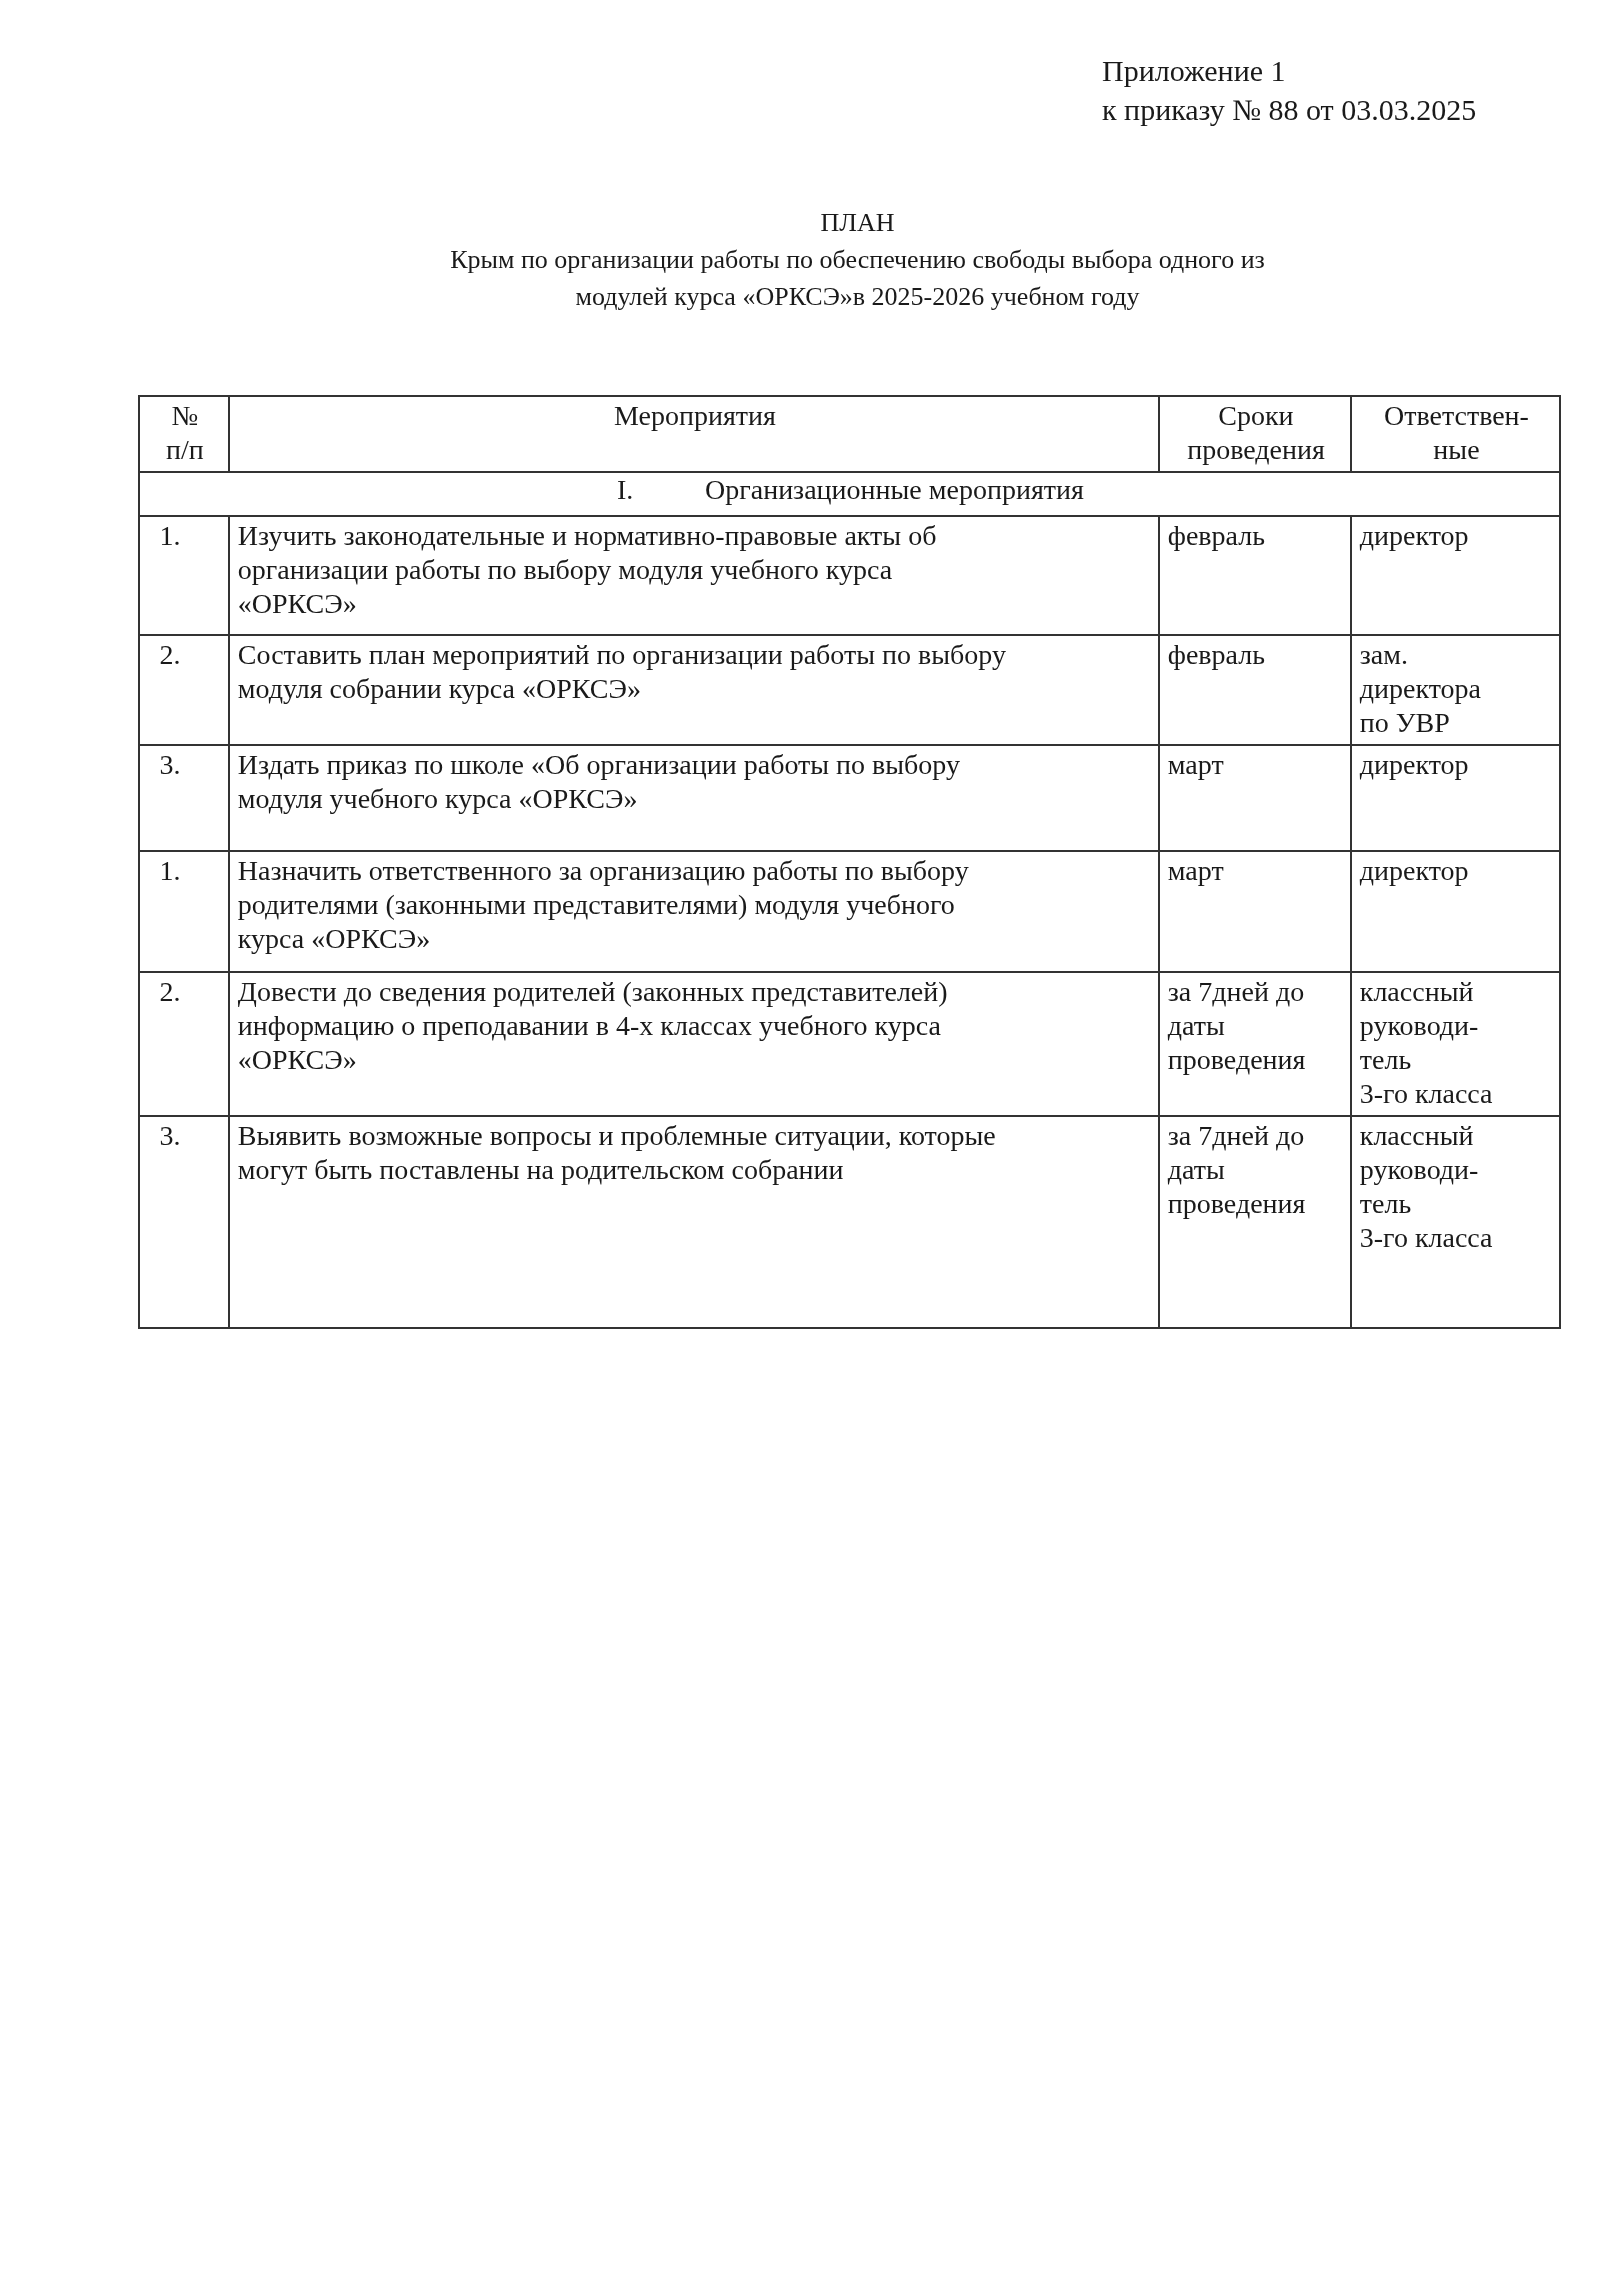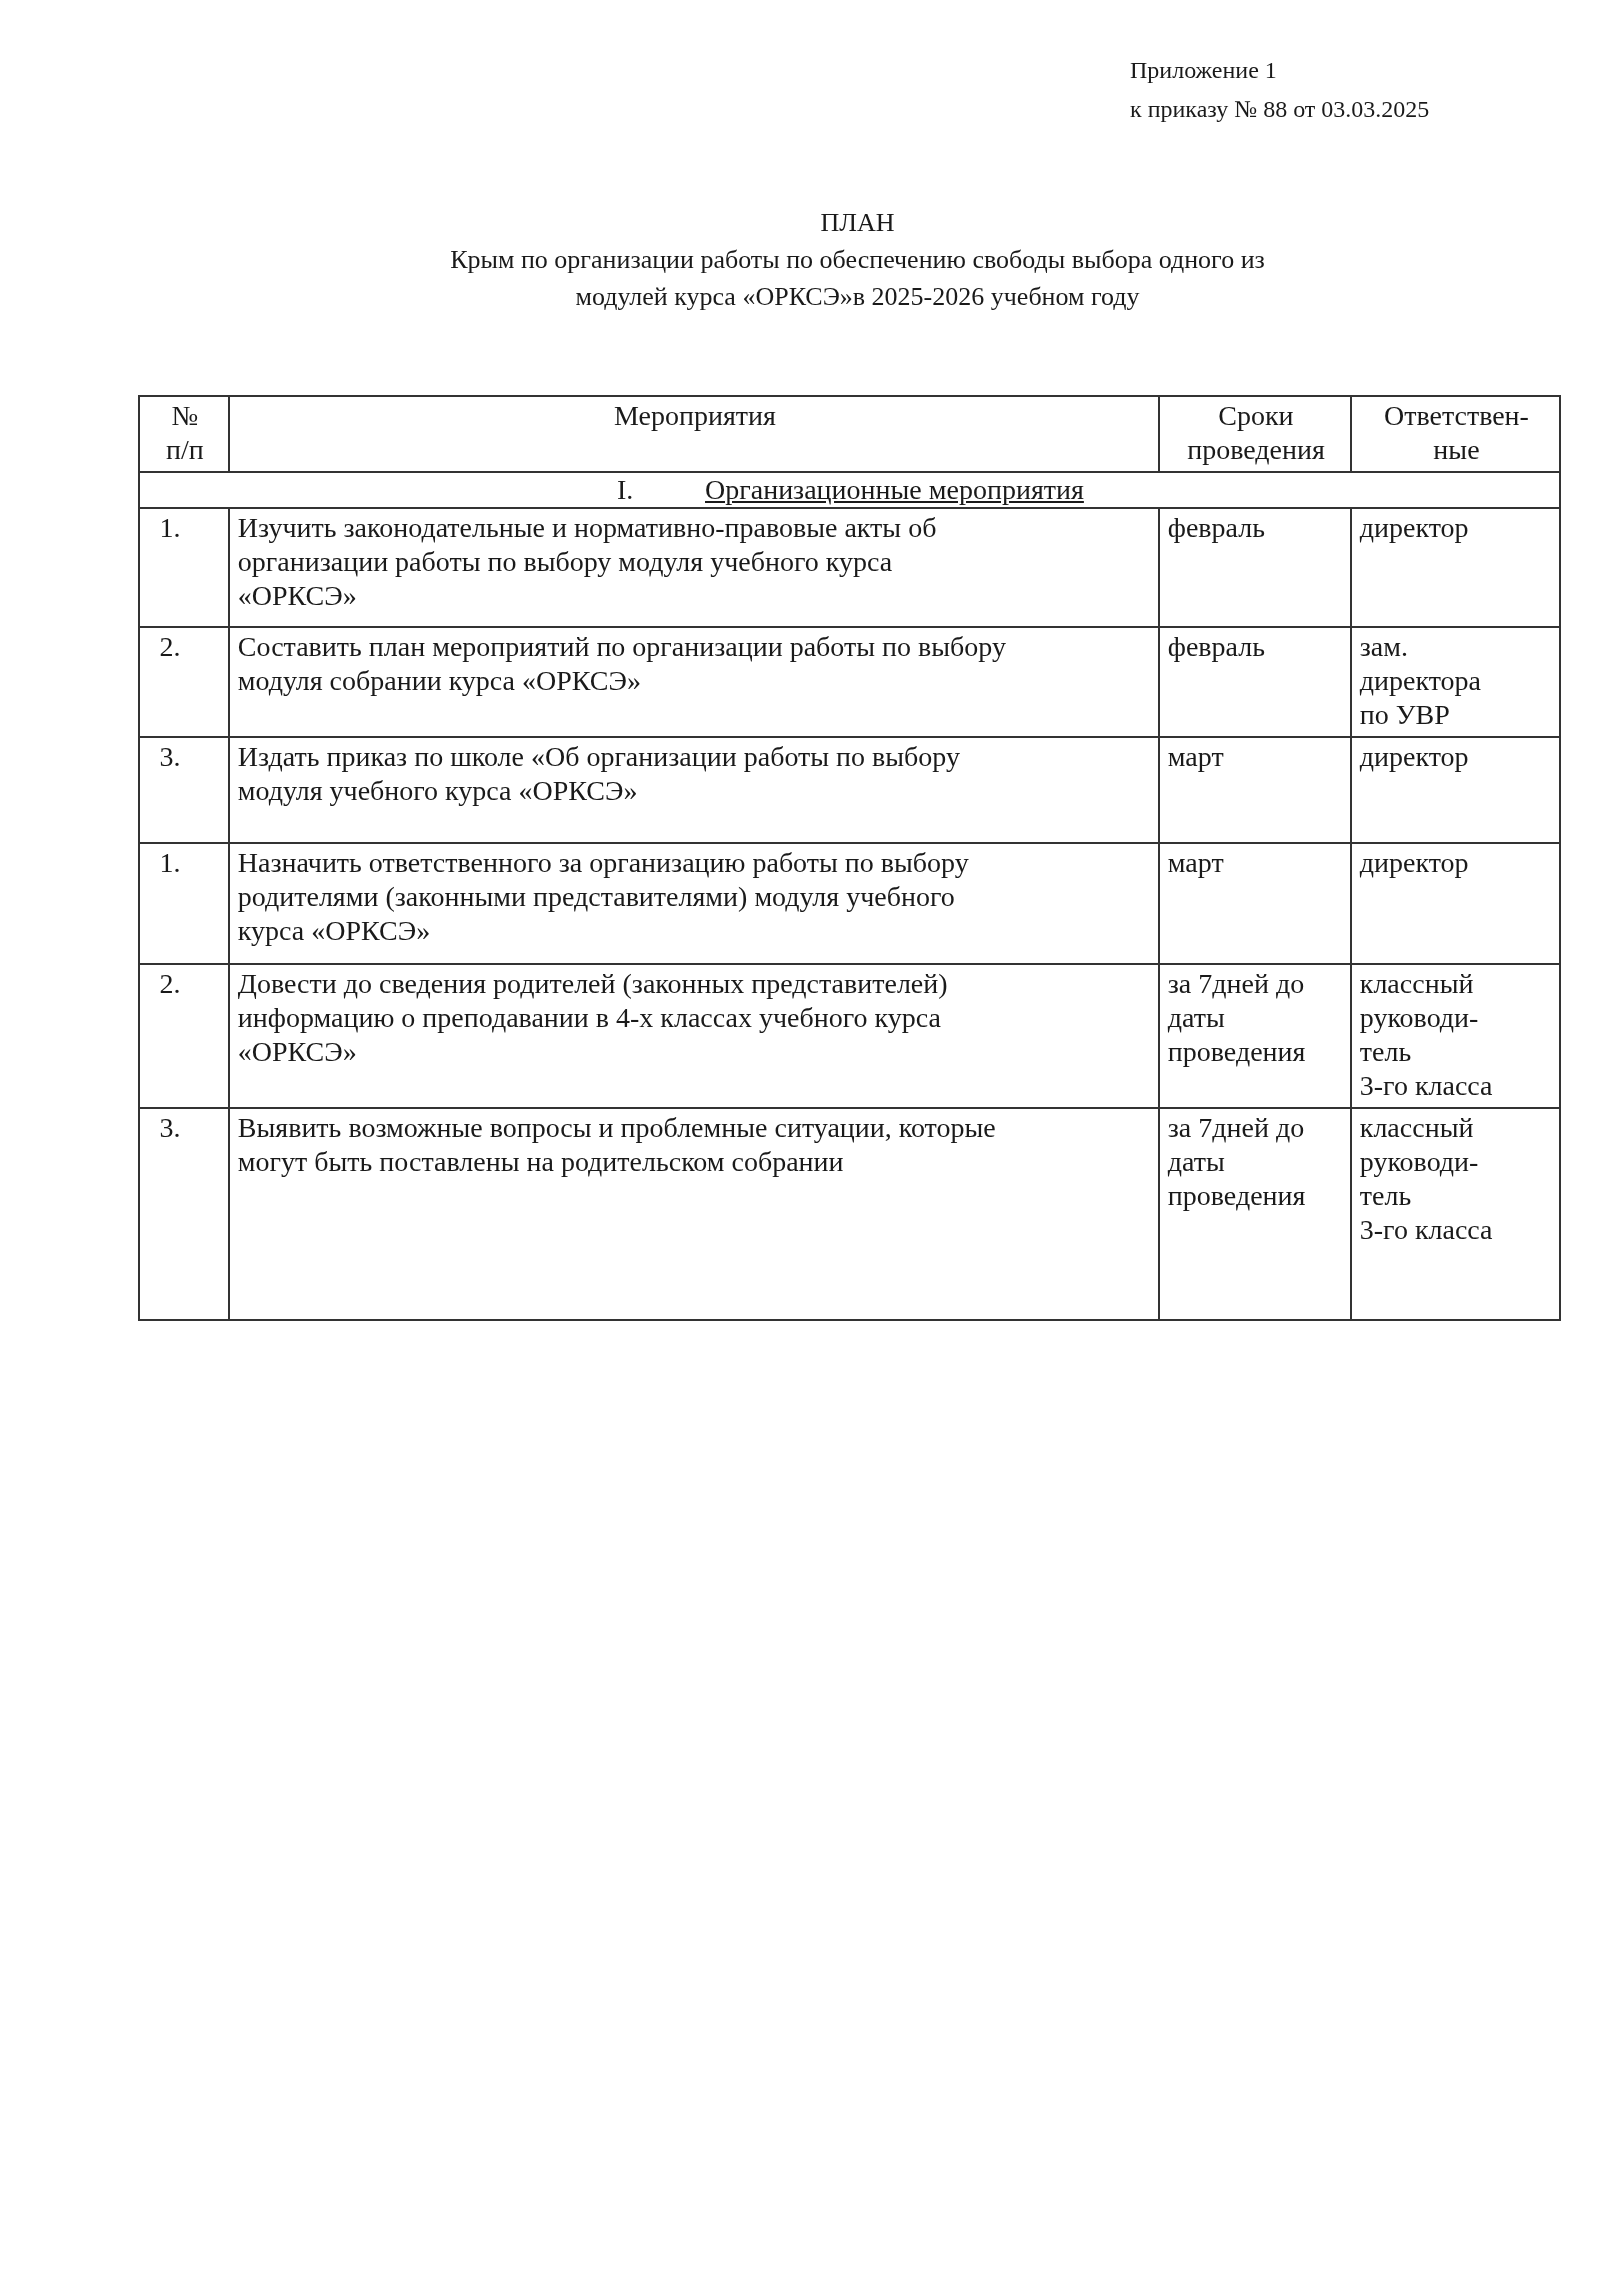--- a/index.html
+++ b/index.html
@@ -3,21 +3,21 @@
 <meta charset="utf-8">
 <style>
   html, body { margin: 0; padding: 0; background: #ffffff; }
   body {
     width: 1620px; height: 2290px; position: relative; overflow: hidden;
     font-family: "Liberation Serif", "DejaVu Serif", serif;
     color: #1a1a1a;
   }
   .appendix {
     position: absolute; left: 1102px; top: 51px;
-    font-size: 24px; line-height: 39px; margin-left: 28px;
+    font-size: 30px; line-height: 39px;
   }
   .title-block {
     position: absolute; left: 196px; top: 204px; width: 1323px;
     text-align: center; font-size: 26px; line-height: 37px;
   }
   table.plan {
     position: absolute; left: 138px; top: 395px;
     width: 1421px; border-collapse: collapse; table-layout: fixed;
     font-size: 28px; line-height: 34px;
   }
@@ -66,21 +66,21 @@
     <th class="multiline">№
 п/п</th>
     <th>Мероприятия</th>
     <th class="multiline">Сроки
 проведения</th>
     <th class="multiline">Ответствен-
 ные</th>
   </tr>
 
   <tr class="section-row" style="height:34px">
-    <td colspan="4" class="sec1" style="padding-top:0;padding-bottom:0;text-decoration:underline;">
+    <td colspan="4" class="sec1" style="padding-top:0;padding-bottom:8px;">
       <span class="sec-roman">I.</span><span>Организационные мероприятия</span>
     </td>
   </tr>
   <tr style="height:119px">
     <td class="num-left">1.</td>
     <td class="multiline">Изучить законодательные и нормативно-правовые акты об
 организации работы по выбору модуля учебного курса
 «ОРКСЭ»</td>
     <td class="center multiline">февраль</td>
     <td class="center multiline">директор</td>

